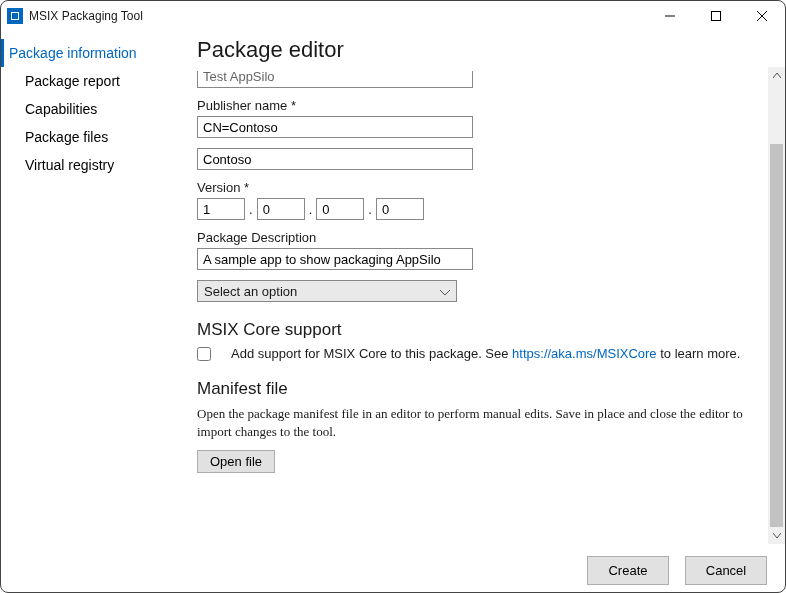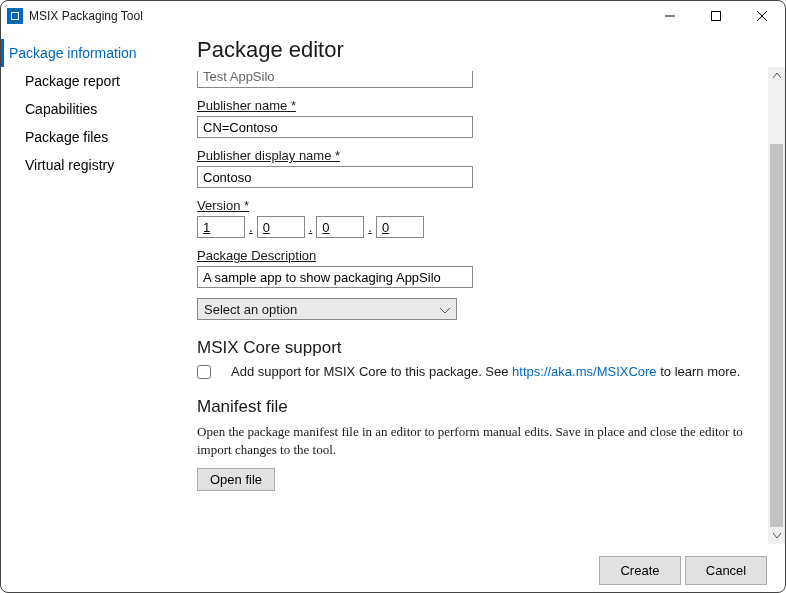--- a/index.html
+++ b/index.html
@@ -78,21 +78,21 @@
   }
   .page-title {
     font-size:22px;
     font-weight:400;
     margin:0 0 8px 0;
   }
   
   .scroll-area {
     position:relative;
   }
-  .form-block { margin-bottom:10px;text-decoration:underline; }
+  .form-block { margin-bottom:10px; }
   .form-label { font-size:13px; margin-bottom:3px; }
   input[type=text].textbox, .textbox {
     border:1px solid #888;
     padding:3px 5px;
     font: inherit;
     font-size:13px;
     height:22px;
   }
   .textbox.w-lg { width:276px; }
   .textbox.w-sm { width:48px; }
@@ -152,21 +152,21 @@
     top:60px; bottom:0;
     background:#c2c2c2;
   }
 
   
   .footer {
     height:44px;
     display:flex;
     align-items:center;
     justify-content:flex-end;
-    gap:4px;
+    gap:16px;
     padding-right:18px;
   }
   .footer .btn { width:82px; text-align:center; padding:6px 0; }
 
   
   .clipped-field {
     border:1px solid #888;
     border-top:none;
     width:276px;
     height:17px;
@@ -226,21 +226,20 @@
       <div class="scroll-area">
 
         <div class="clipped-field">Test AppSilo</div>
 
         <div class="form-block">
           <div class="form-label">Publisher name *</div>
           <input type="text" class="textbox w-lg" value="CN=Contoso" style="">
         </div>
 
         <div class="form-block">
-          <div class="form-label">Publisher display name *</div>
           <input type="text" class="textbox w-lg" value="Contoso" style="">
         </div>
 
         <div class="form-block">
           <div class="form-label">Version *</div>
           <div class="version-row">
             <input type="text" class="textbox w-sm" value="1" style="">
             <span class="dot">.</span>
             <input type="text" class="textbox w-sm" value="0" style="">
             <span class="dot">.</span>

